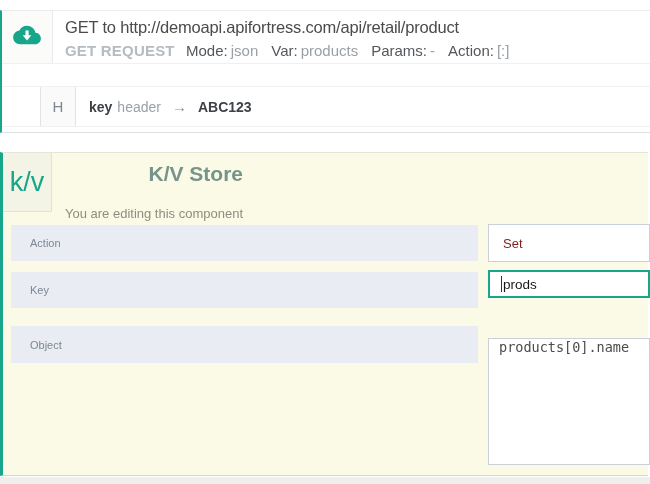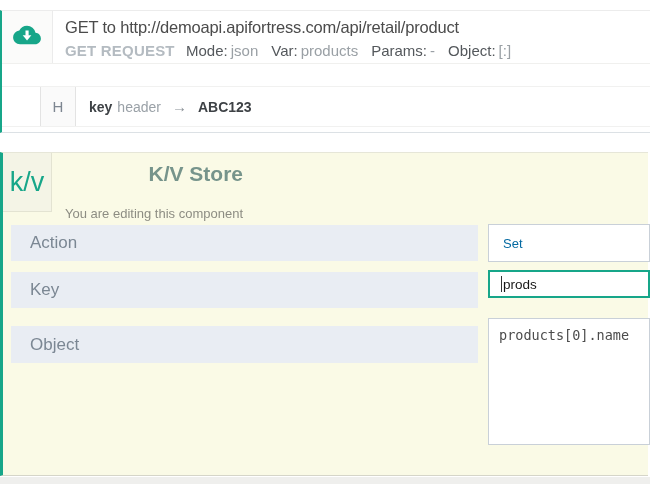--- a/index.html
+++ b/index.html
@@ -63,30 +63,30 @@
   .kv-titles{padding:9px 0 0 13px;}
   .kv-title{font-size:21px;font-weight:bold;color:#76948b;text-align:right;}
   .kv-sub{margin-top:20px;font-size:13px;color:#8d8d83;}
   .kv-rows{position:relative;margin-top:12px;height:240px;}
   .row{position:absolute;left:0;right:0;}
   .row-action{top:0;height:38px;}
   .row-key{top:46px;height:40px;}
   .row-object{top:94px;height:127px;}
   .band{
     position:absolute;left:8px;right:170px;background:#e9edf3;
-    color:#7b8793;font-size:17px;display:flex;align-items:center;padding-left:19px;
+    color:#7b8793;font-size:11px;display:flex;align-items:center;padding-left:19px;
   }
   .band-action{top:1px;height:36px;}
   .band-key{top:2px;height:36px;}
   .band-object{top:8px;height:37px;}
   .vbox{position:absolute;left:485px;right:-2px;top:0;background:#fff;border:1px solid #c9d0d8;box-sizing:border-box;}
-  .select-box{height:38px;display:flex;align-items:center;padding-left:14px;color:#0369a1;font-size:13px;}
+  .select-box{height:38px;display:flex;align-items:center;padding-left:14px;color:#7f1d1d;font-size:13px;}
   .input-box{height:28px;border:2px solid #17a689;display:flex;align-items:center;padding-left:11px;font-size:13.5px;color:#161616;}
   .caret{width:1px;height:16px;background:#333;margin-right:1px;flex:none;}
-  .textarea-box{height:127px;padding:8px 10px;font-family:"DejaVu Sans Mono",monospace;font-size:13.5px;color:#4c4c4c;white-space:pre;}
+  .textarea-box{height:127px;padding:0 10px;font-family:"DejaVu Sans Mono",monospace;font-size:13.5px;color:#4c4c4c;white-space:pre;margin-top:20px;}
   .next-strip{position:absolute;top:477px;left:0;width:650px;height:7px;background:#efefed;}
 </style>
 </head>
 <body>
 
 <div class="comp-get">
   <div class="get-header">
     <div class="icon-cell">
       <span>
         <svg width="28" height="22" viewBox="0 0 24 19">
@@ -96,21 +96,21 @@
         </svg>
       </span>
     </div>
     <div class="get-titles">
       <div class="get-title">GET to http://demoapi.apifortress.com/api/retail/product</div>
       <div class="get-meta">
         <span class="get-sub">GET REQUEST</span>
         <span class="meta-item"><span class="meta-label">Mode:</span><span class="meta-value">json</span></span>
         <span class="meta-item"><span class="meta-label">Var:</span><span class="meta-value">products</span></span>
         <span class="meta-item"><span class="meta-label">Params:</span><span class="meta-value">-</span></span>
-        <span class="meta-item"><span class="meta-label">Object:</span><span class="meta-value">[:]</span></span>
+        <span class="meta-item"><span class="meta-label">Action:</span><span class="meta-value">[:]</span></span>
       </div>
     </div>
   </div>
   <div class="hdr-row">
     <div class="h-cell">H</div>
     <div class="hdr-text">
       <span class="hdr-name">key</span>
       <span class="hdr-type">header</span>
       <span class="hdr-arrow">→</span>
       <span class="hdr-value">ABC123</span>

